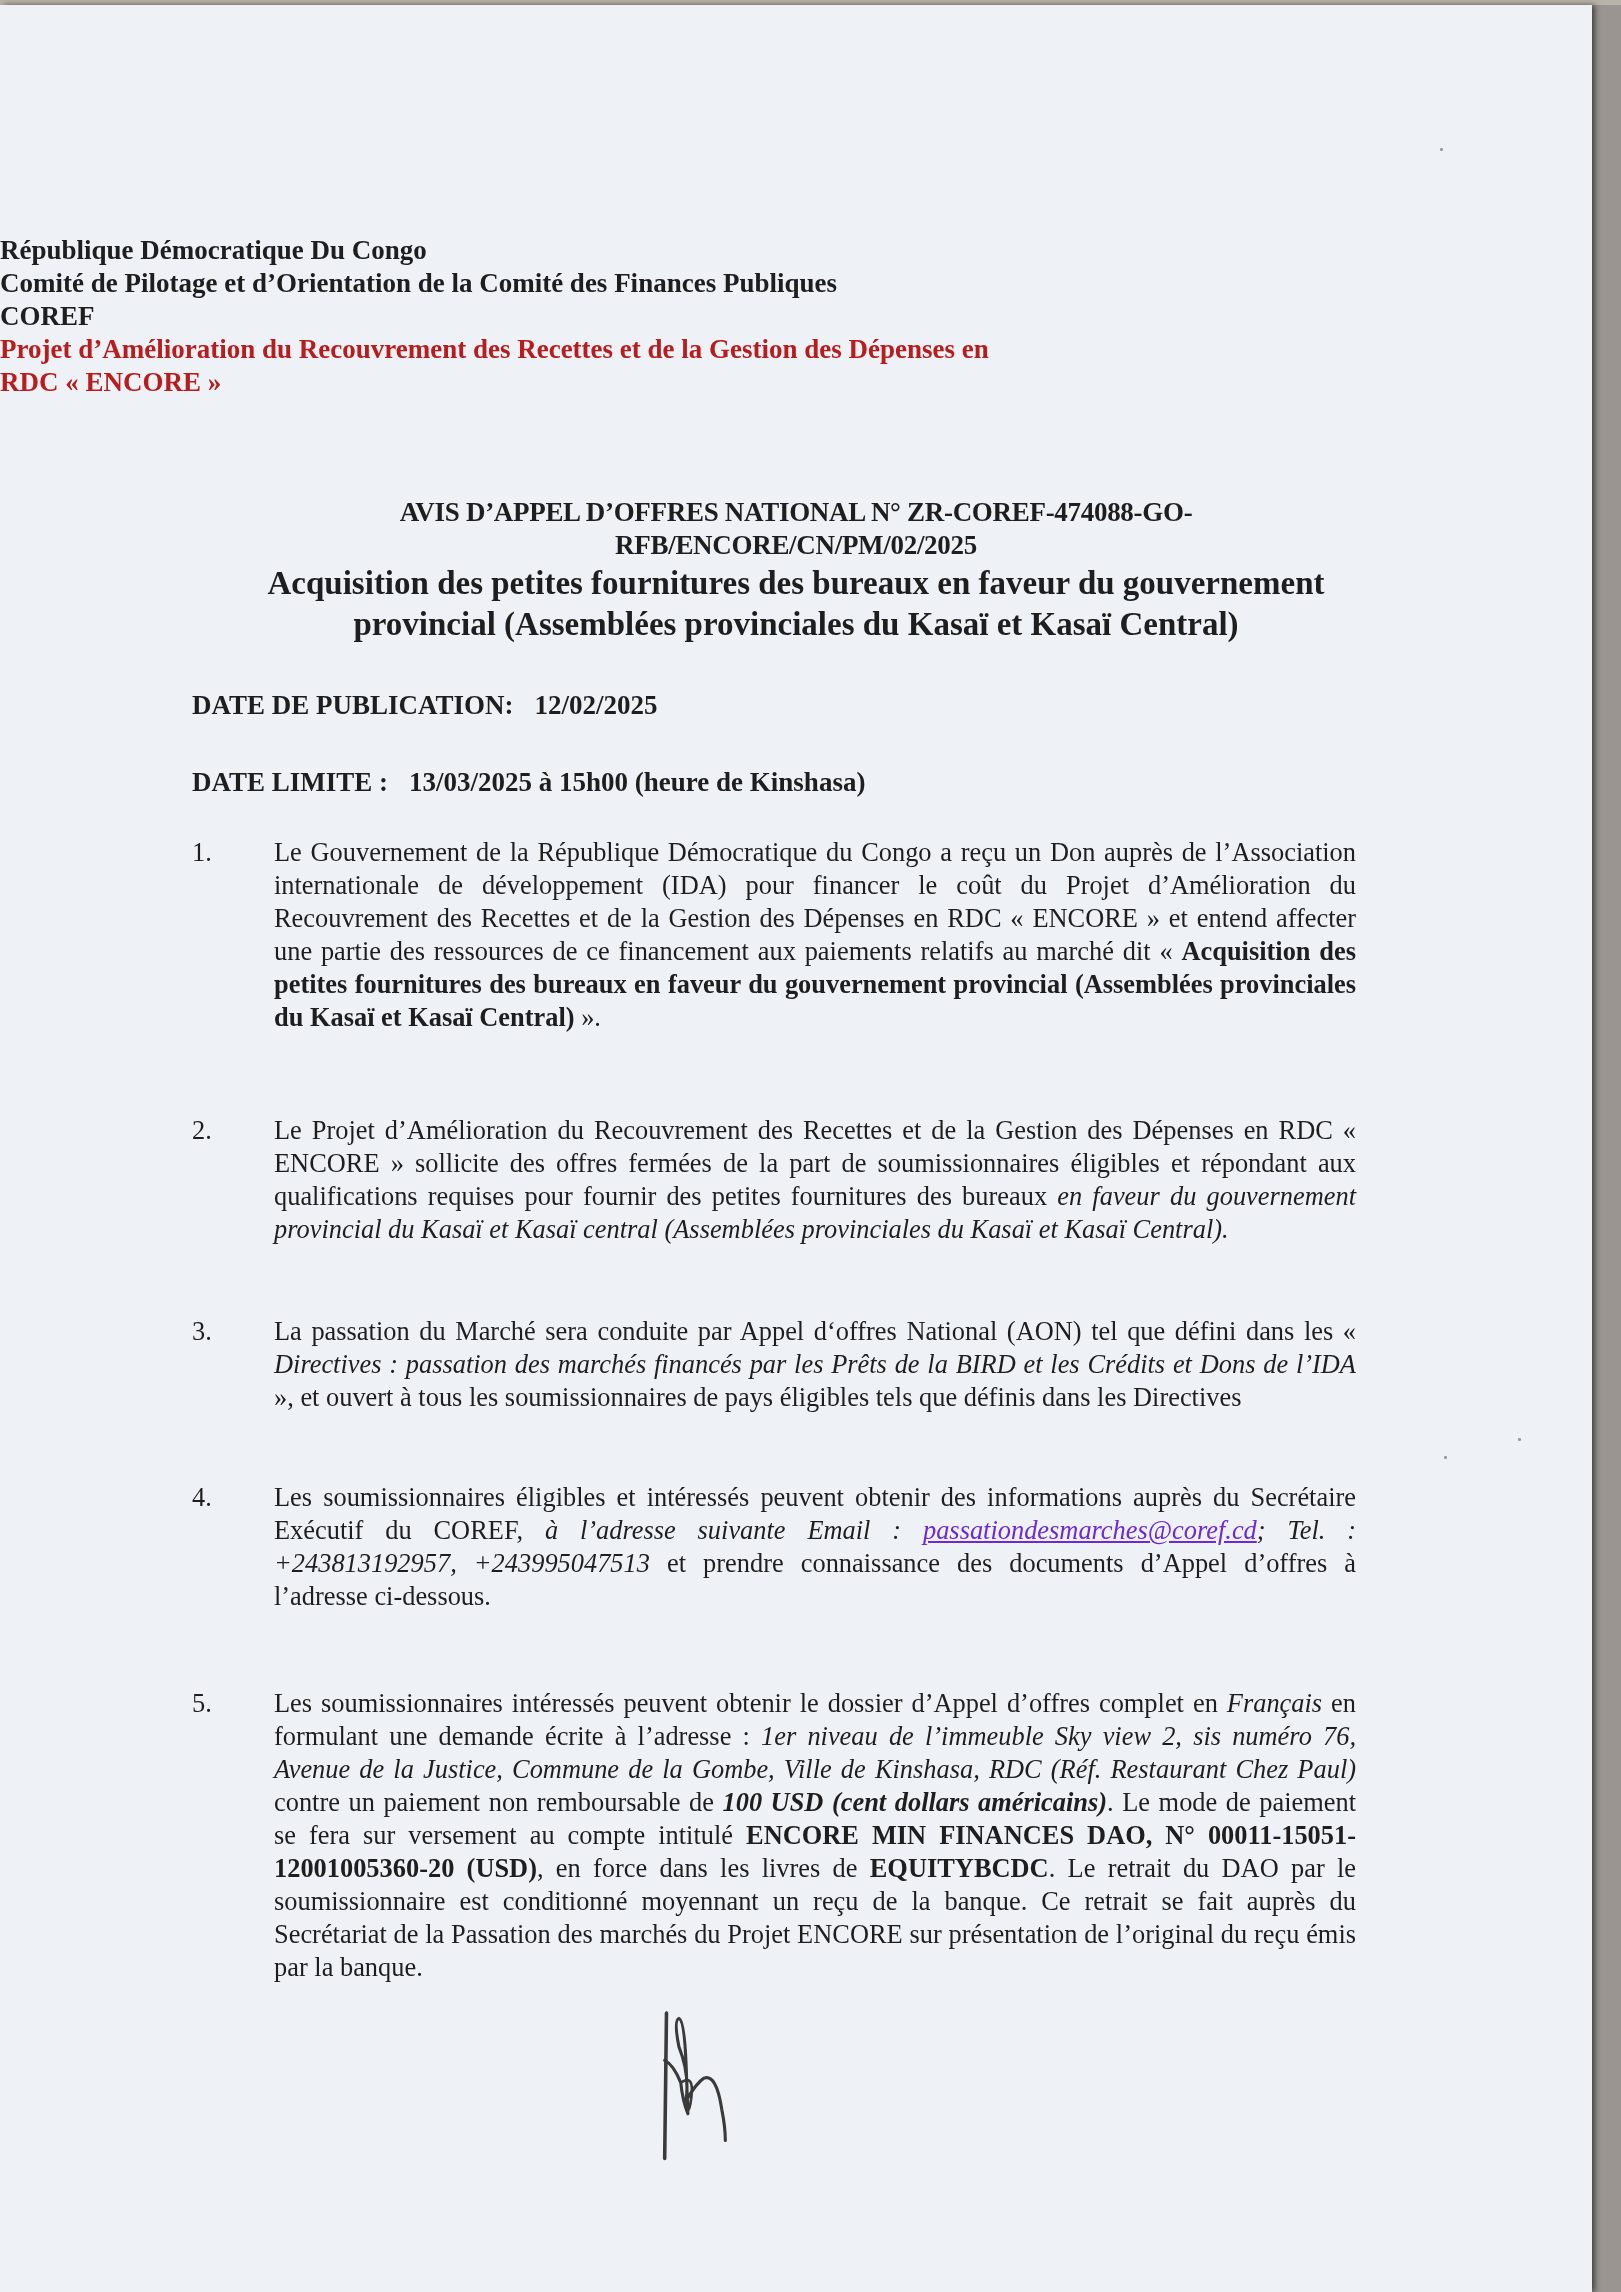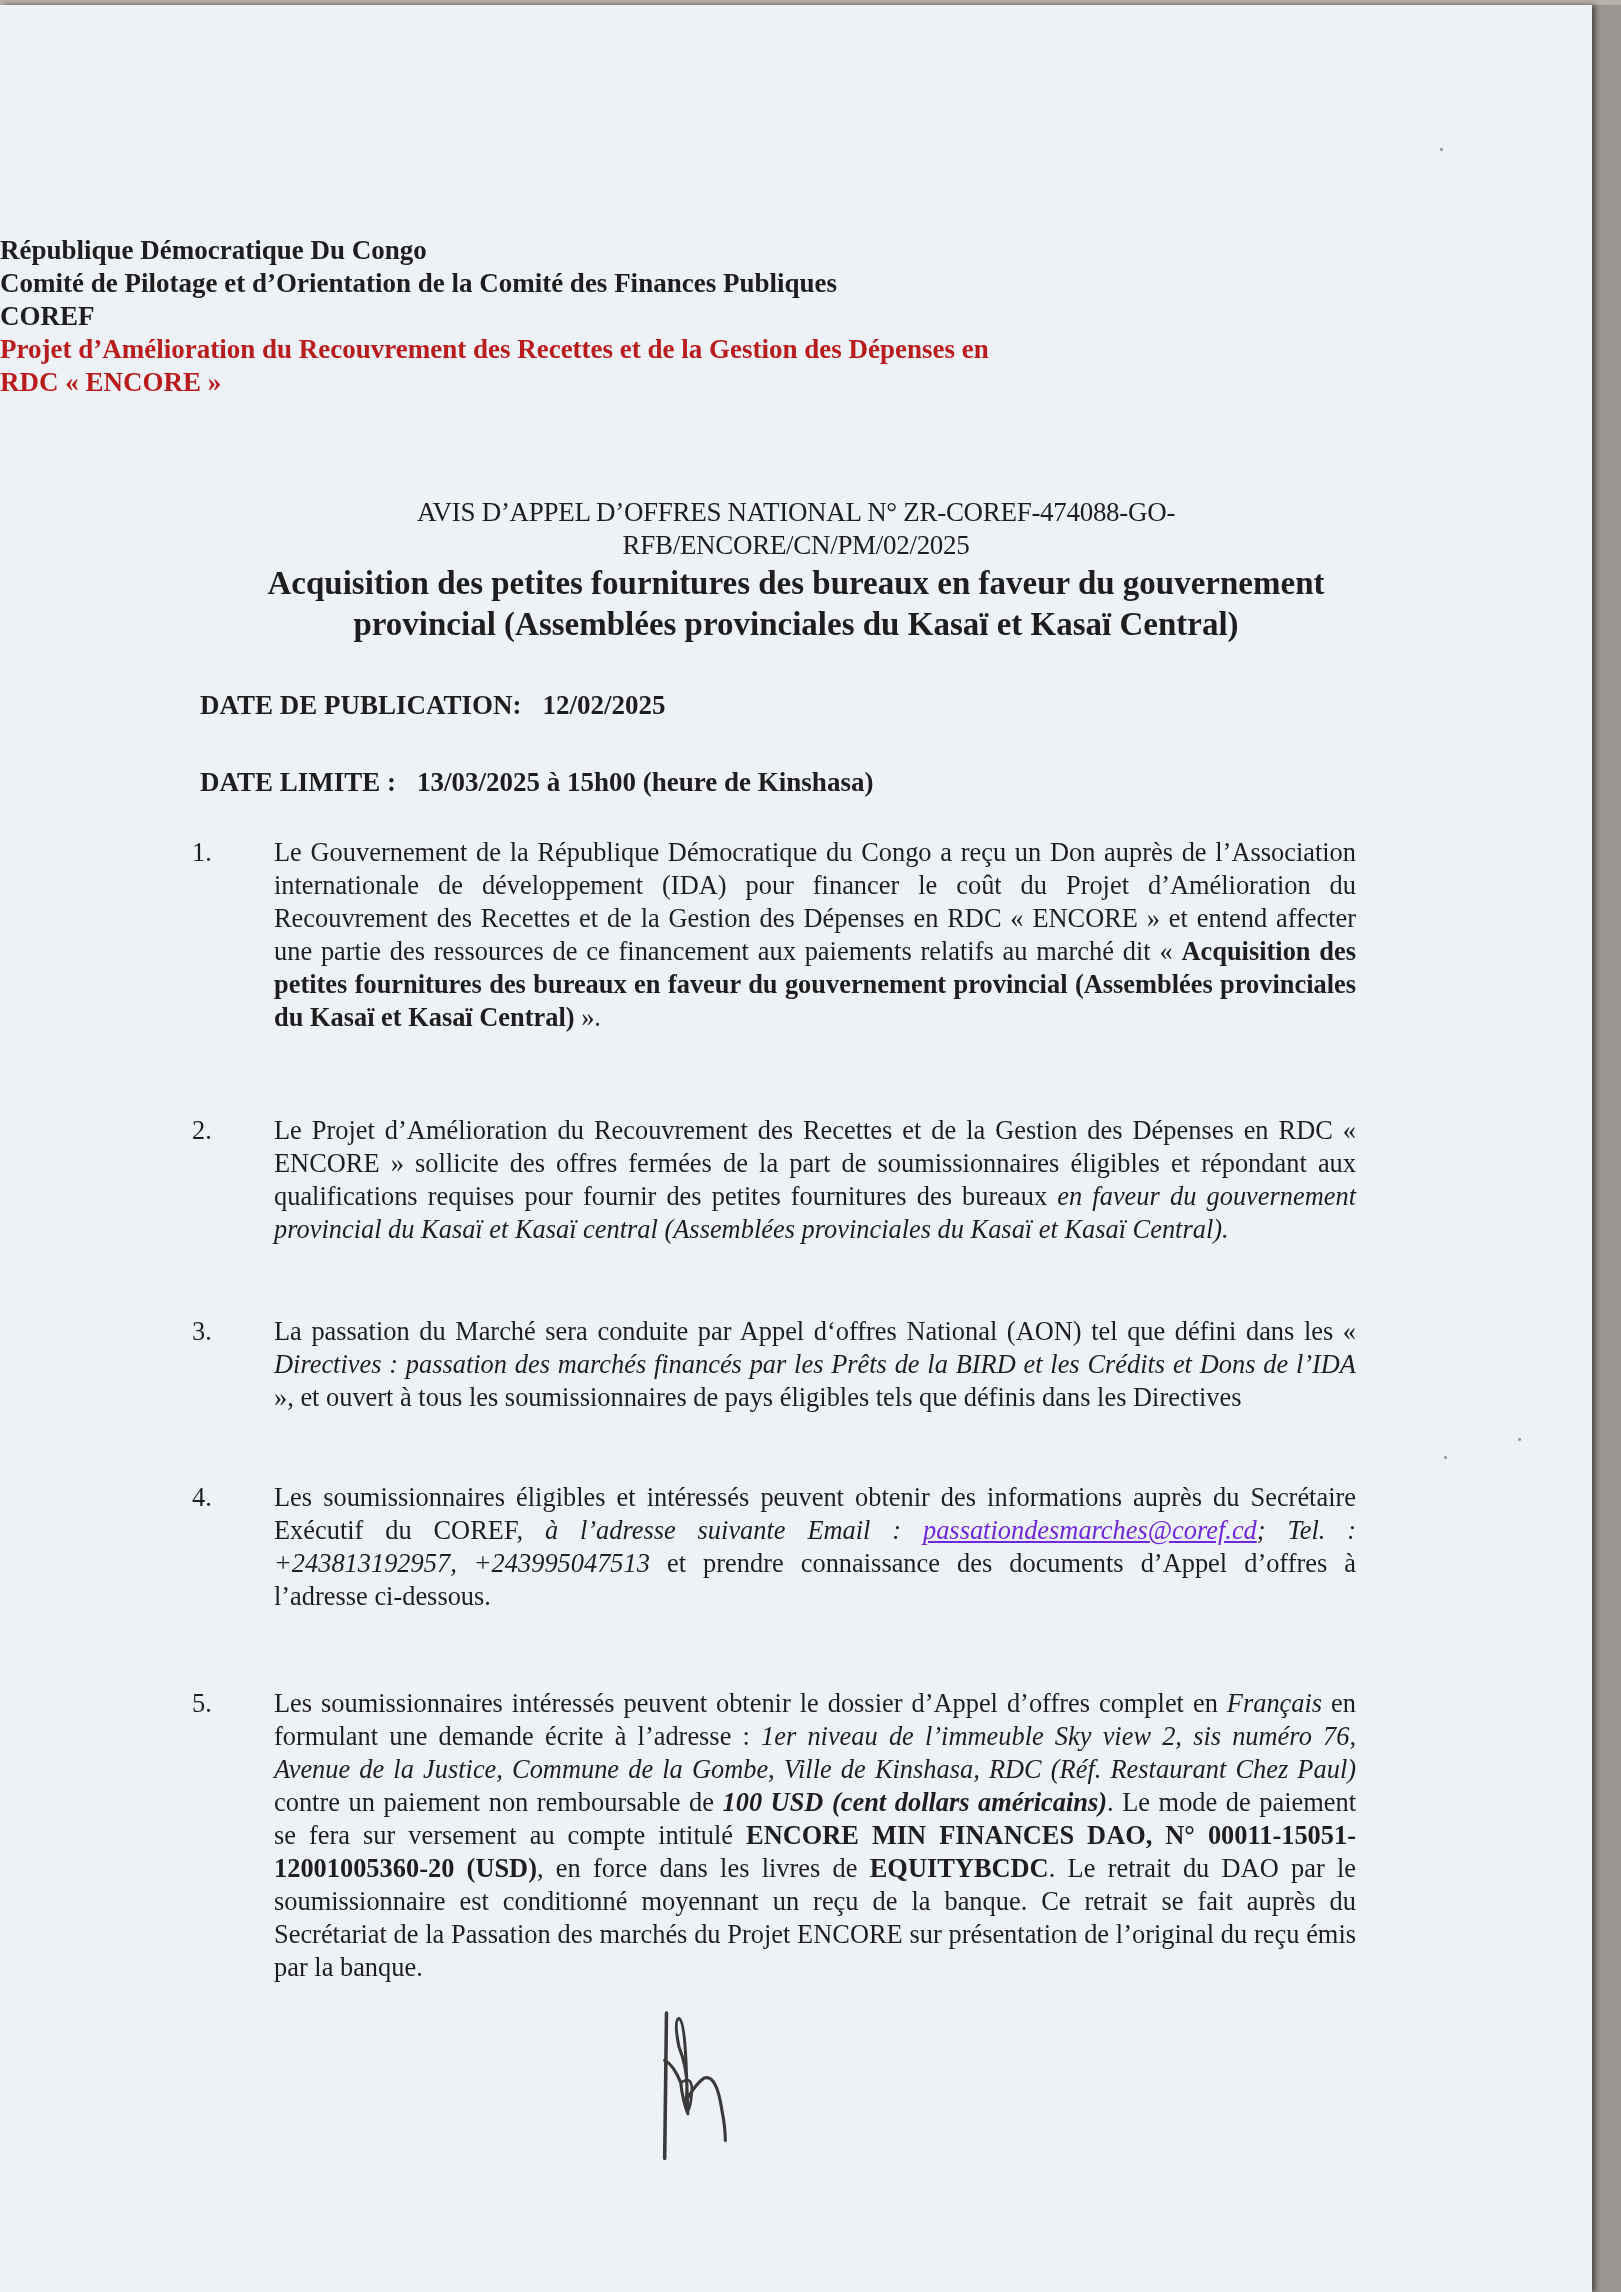--- a/index.html
+++ b/index.html
@@ -18,23 +18,23 @@
   }
   .topstrip {
     position: absolute; left: 0; top: 0; width: 1621px; height: 5.4px;
     background: #b8b2a8;
   }
   .header { position: absolute; left: 0; width: 100%; text-align: left; }
   .h-line { font-size: 27px; line-height: 33px; }
   .bold { font-weight: bold; }
   .gray { color: #b91c1c; }
   .title-block { position: absolute; left: 0; top: 491px; width: 100%; text-align: center; }
-  .title-ref { font-size: 27px; line-height: 33px; font-weight: normal; letter-spacing: -0.3px; }
+  .title-ref { font-size: 27px; line-height: 33px; font-weight: bold; letter-spacing: -0.3px; }
   .title-main { font-size: 33px; line-height: 39px; font-weight: bold; margin-top: 1.8px; }
-  .dates { position: absolute; left: 200px; top: 682px; font-size: 27px; font-weight: bold; }
+  .dates { position: absolute; left: 192px; top: 682px; font-size: 27px; font-weight: bold; }
   .dates .row { height: 77px; line-height: 36px; }
   .dates .row span.val { margin-left: 14.3px; }
   .para {
     position: absolute; left: 192px; width: 1164px;
     font-size: 26.4px; line-height: 33px;
   }
   .para .num { position: absolute; left: 0; top: 0; width: 54px; }
   .para .txt { margin-left: 82px; text-align: justify; }
   .para .txt b { font-weight: bold; }
   .para .txt i { font-style: italic; }

